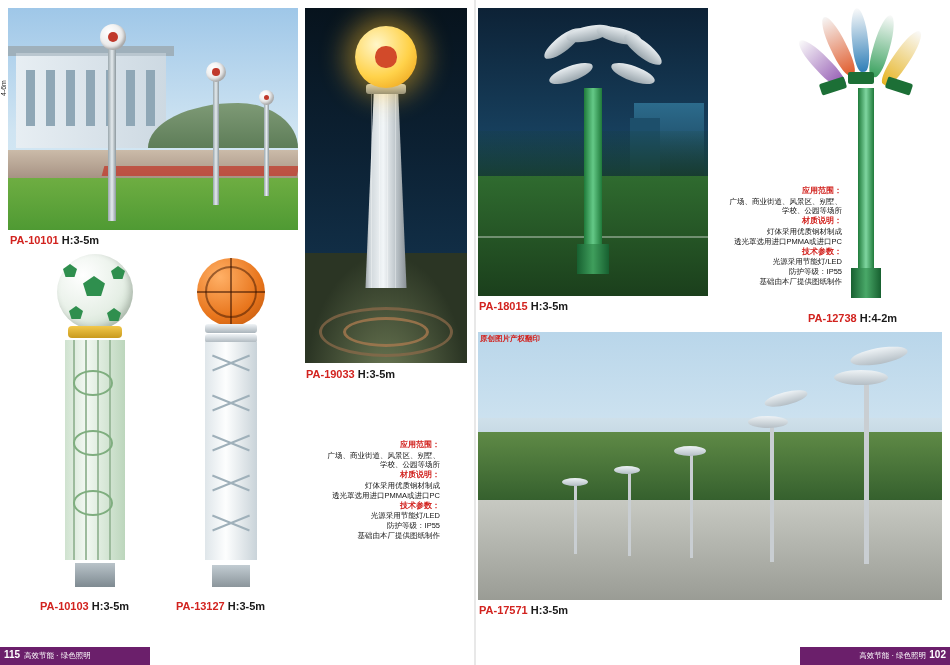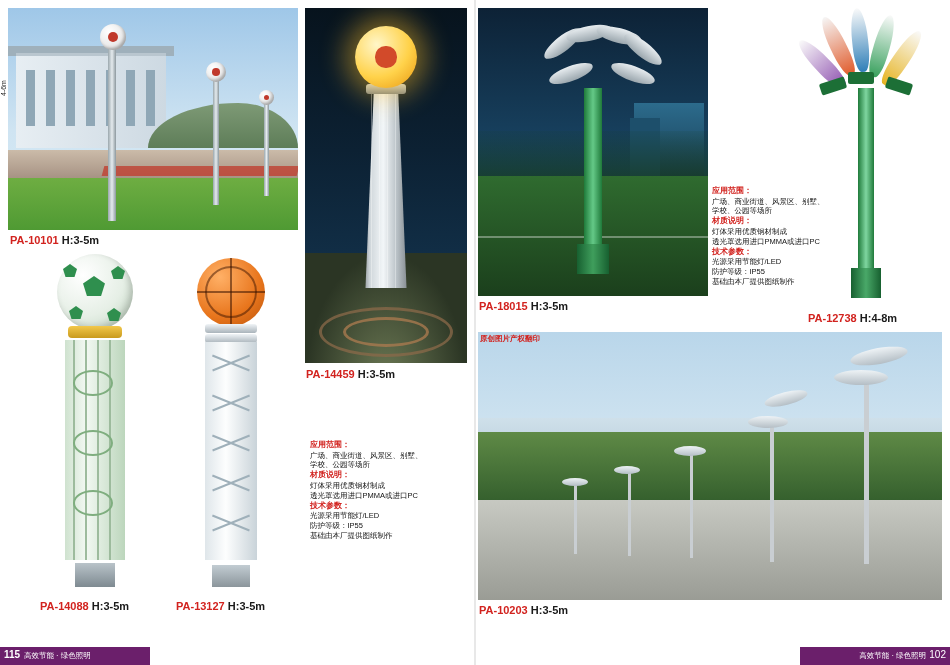--- a/index.html
+++ b/index.html
@@ -20,31 +20,31 @@
     position:absolute;
     font-size:11px;
     font-weight:bold;
     color:#d2231f;
     white-space:nowrap;
     letter-spacing:0;
   }
   .caption .h { color:#1a1a1a; font-weight:bold; }
 
   
-  .spec { position:absolute; width:130px; line-height:1.32; }
+  .spec { position:absolute; width:130px; line-height:1.32;text-align:right; }
   .spec .hd { color:#d2231f; font-size:8px; font-weight:bold; }
   .spec .ln { color:#111; font-size:7.5px; }
 
   
   .footer-bar { position:absolute; bottom:0; left:0; width:950px; height:22px; }
   .f-left { position:absolute; left:0; bottom:0; width:150px; height:18px; background:#6b1f6b; }
   .f-left .num { position:absolute; left:4px; top:2px; color:#fff; font-size:10px; font-weight:bold; }
   .f-left .txt { position:absolute; left:24px; top:4px; color:#fff; font-size:7.5px; }
   .f-right { position:absolute; right:0; bottom:0; width:150px; height:18px; background:#6b1f6b; }
-  .f-right .num { position:absolute; right:4px; top:2px; color:#fff; font-size:10px; font-weight:normal; }
+  .f-right .num { position:absolute; right:4px; top:2px; color:#fff; font-size:10px; font-weight:bold; }
   .f-right .txt { position:absolute; right:24px; top:4px; color:#fff; font-size:7.5px; }
   .gutter { position:absolute; left:474px; top:0; width:2px; height:665px; background:#e8e8e8; }
 
   
   #p10101 { left:8px; top:8px; width:290px; height:222px; background:linear-gradient(#9fc7e8,#cfe4f2 55%,#d9ecf5); }
   #p10101 .bldg { position:absolute; left:8px; top:45px; width:150px; height:95px; background:linear-gradient(90deg,#e7eef3,#cdd9e2); border-top:3px solid #b9c6cf; }
   #p10101 .bldg .win { position:absolute; top:14px; width:9px; height:56px; background:#8fa7b6; }
   #p10101 .roof { position:absolute; left:0px; top:38px; width:166px; height:10px; background:#9fb0bb; }
   #p10101 .hill { position:absolute; right:0; top:95px; width:150px; height:45px; background:linear-gradient(#7e9a76,#5e7d58); border-radius:60% 40% 0 0 / 100% 100% 0 0; }
   #p10101 .grass { position:absolute; left:0; bottom:0; width:100%; height:80px; background:linear-gradient(#7fb84a,#4f9a33); }
@@ -158,21 +158,21 @@
     <div class="circle2"></div>
     <div class="torch"></div>
     <div class="torchline" style="left:66px"></div>
     <div class="torchline" style="left:74px"></div>
     <div class="torchline" style="left:82px"></div>
     <div class="torchline" style="left:90px"></div>
     <div class="collar"></div>
     <div class="sball"></div>
   </div>
   <div class="caption" style="left:306px;top:368px;">
-    <span>PA-14459</span>
+    <span>PA-19033</span>
     <span class="h">H:3-5m</span>
   </div>
 
   <div class="photo" id="p10201">
     <div class="city"></div>
     <div class="city2"></div>
     <div class="trees"></div>
     <div class="court"></div>
     <div class="courtline"></div>
     <div class="pole"></div>
@@ -214,21 +214,21 @@
     <div class="feather" style="left:62px;top:0px;transform:rotate(-6deg);background:linear-gradient(#fafafa,#2f7fb8);"></div>
     <div class="feather" style="left:84px;top:6px;transform:rotate(16deg);background:linear-gradient(#fafafa,#37a05c);"></div>
     <div class="feather" style="left:104px;top:18px;transform:rotate(34deg);background:linear-gradient(#fafafa,#e6b422);"></div>
     <div class="feather" style="left:24px;top:24px;transform:rotate(-44deg);background:linear-gradient(#fafafa,#8d4fae);"></div>
     <div style="position:absolute;left:30px;top:72px;width:26px;height:12px;background:#1c6f36;transform:rotate(-18deg);border-radius:2px;"></div>
     <div style="position:absolute;left:96px;top:72px;width:26px;height:12px;background:#1c6f36;transform:rotate(18deg);border-radius:2px;"></div>
     <div style="position:absolute;left:58px;top:64px;width:26px;height:12px;background:#1c6f36;border-radius:2px;"></div>
   </div>
   <div class="caption" style="left:808px;top:312px;">
     <span>PA-12738</span>
-    <span class="h">H:4-8m</span>
+    <span class="h">H:4-2m</span>
   </div>
 
   <div class="spec" style="left:712px;top:186px;">
     <div class="hd">应用范围：</div>
     <div class="ln">广场、商业街道、风景区、别墅、</div>
     <div class="ln">学校、公园等场所</div>
     <div class="hd">材质说明：</div>
     <div class="ln">灯体采用优质钢材制成</div>
     <div class="ln">透光罩选用进口PMMA或进口PC</div>
     <div class="hd">技术参数：</div>
@@ -251,21 +251,21 @@
       <div style="position:absolute;left:20px;top:0;width:2px;height:100%;background:#9dbb9d;"></div>
       <div style="position:absolute;left:32px;top:0;width:2px;height:100%;background:#9dbb9d;"></div>
       <div style="position:absolute;left:44px;top:0;width:2px;height:100%;background:#9dbb9d;"></div>
       <div style="position:absolute;left:8px;top:30px;width:40px;height:26px;border:2px solid #7fae7f;border-radius:50%;"></div>
       <div style="position:absolute;left:8px;top:90px;width:40px;height:26px;border:2px solid #7fae7f;border-radius:50%;"></div>
       <div style="position:absolute;left:8px;top:150px;width:40px;height:26px;border:2px solid #7fae7f;border-radius:50%;"></div>
     </div>
     <div class="base"></div>
   </div>
   <div class="caption" style="left:40px;top:600px;">
-    <span>PA-14088</span>
+    <span>PA-10103</span>
     <span class="h">H:3-5m</span>
   </div>
 
   <div class="photo" id="p10104">
     <div class="ball">
       <div class="bline" style="left:0;top:33px;width:68px;height:2px;"></div>
       <div class="bline" style="left:33px;top:0;width:2px;height:68px;"></div>
       <div class="bline" style="left:8px;top:8px;width:52px;height:52px;border:2px solid rgba(60,20,0,.5);border-radius:50%;background:transparent;"></div>
     </div>
     <div class="ring"></div>
@@ -317,21 +317,21 @@
     <div class="lamp" style="left:292px;top:92px;width:4px;height:138px;"></div>
     <div class="lhead" style="left:270px;top:84px;width:40px;height:12px;"></div>
     <div class="lhead" style="left:286px;top:60px;width:44px;height:13px;transform:rotate(-14deg)"></div>
     <div class="lamp" style="left:386px;top:48px;width:5px;height:184px;"></div>
     <div class="lhead" style="left:356px;top:38px;width:54px;height:15px;"></div>
     <div class="lhead" style="left:372px;top:16px;width:58px;height:16px;transform:rotate(-10deg)"></div>
 
     <div class="tag">原创图片产权翻印</div>
   </div>
   <div class="caption" style="left:479px;top:604px;">
-    <span>PA-10203</span>
+    <span>PA-17571</span>
     <span class="h">H:3-5m</span>
   </div>
 
   <div class="footer-bar">
     <div class="f-left">
       <div class="num">115</div>
       <div class="txt">高效节能 · 绿色照明</div>
     </div>
     <div class="f-right">
       <div class="num">102</div>

